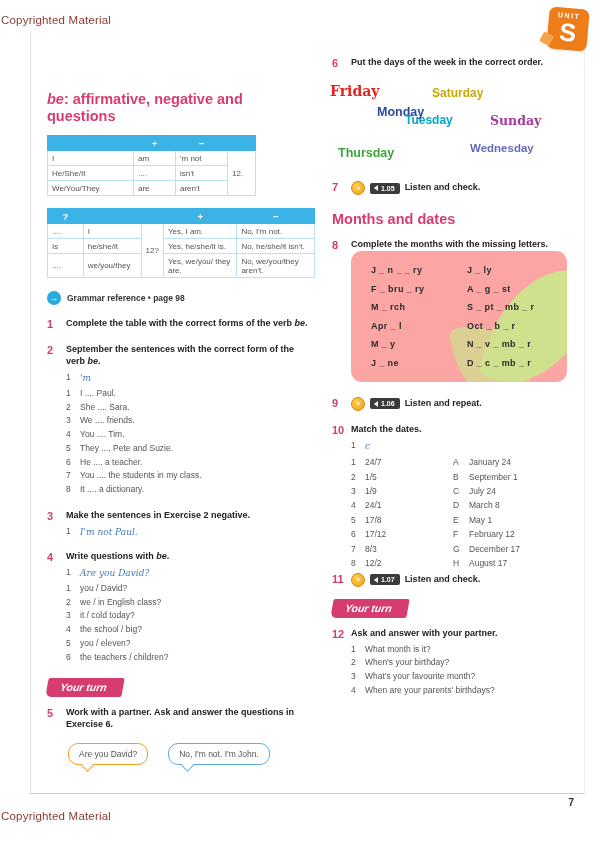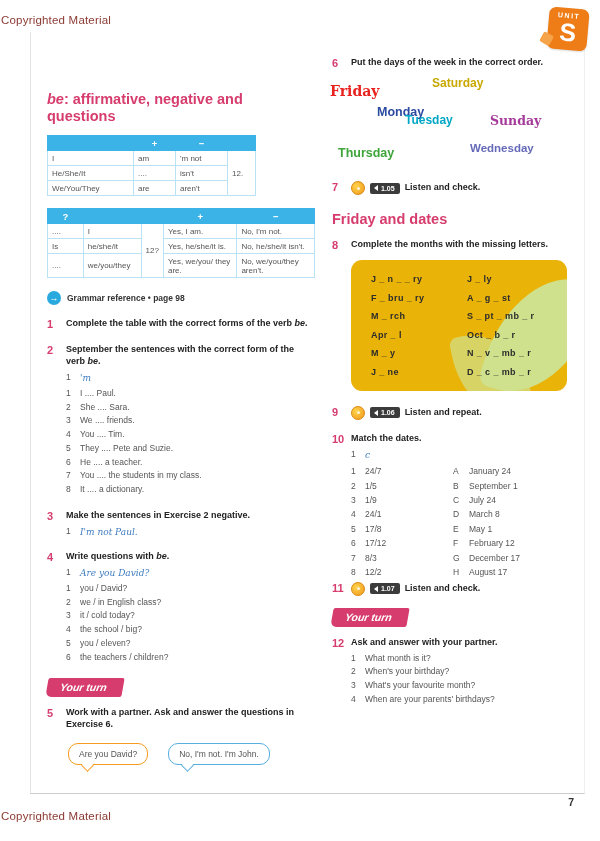--- a/index.html
+++ b/index.html
@@ -73,40 +73,40 @@
   .bubble::after { content:''; position:absolute; left:14px; bottom:-5.5px;
     width:8px; height:8px; background:#fff; transform:rotate(45deg);
     border-right:1.5px solid; border-bottom:1.5px solid; border-color:inherit; }
   .bubble.orange { border-color:#f59b20; }
   .bubble.blue   { border-color:#58aede; }
 
   
   .days { position:relative; height:102px; margin-top:5px; }
   .day { position:absolute; font-weight:bold; white-space:nowrap; }
   .day-0 { left:-2px;  top:8px;  font-size:14px; font-family:"DejaVu Serif", serif; }
-  .day-1 { left:100px; top:1px;  font-size:12px; }
+  .day-1 { left:100px; top:11px;  font-size:12px; }
   .day-2 { left:45px;  top:30px; font-size:12.5px; }
   .day-3 { left:158px; top:38px; font-size:12.5px; font-family:"DejaVu Serif", serif; }
   .day-4 { left:73px;  top:38px; font-size:12px; }
   .day-5 { left:138px; top:67px; font-size:11.5px; }
   .day-6 { left:6px;   top:71px; font-size:12.5px; }
 
   
   .audio-row { display:flex; align-items:center; gap:5px; }
   .audio-icon { width:14px; height:14px; border-radius:50%; flex:none;
     background:radial-gradient(circle at 35% 35%, #ffd34d, #f0991a); border:1px solid #d9880e; position:relative; }
   .audio-icon::after { content:''; position:absolute; left:4.5px; top:4.5px;
     width:3px; height:3px; border-radius:50%; background:#fff4d6; }
   .track-badge { background:#3b3b3b; color:#fff; font-size:7px; font-weight:bold;
     padding:2px 5px 2px 4px; border-radius:2px; display:flex; align-items:center; gap:3px; flex:none; }
   .speaker-tri { width:0; height:0; border-top:3px solid transparent;
     border-bottom:3px solid transparent; border-right:4px solid #fff; }
 
   
-  .months-box { margin-top:9px; width:216px; border-radius:11px; background:#eab308;
+  .months-box { width:216px; border-radius:11px; background:#fca5a5;
     position:relative; padding:14px 0 14px 20px; overflow:hidden; }
   .leaf { position:absolute; background:#cfe18c; }
   .leaf.l1 { right:-18px; top:10px; width:90px; height:130px;
     border-radius:80% 10% 80% 10%; transform:rotate(18deg); }
   .leaf.l2 { right:40px; bottom:-30px; width:70px; height:90px;
     border-radius:10% 80% 10% 80%; transform:rotate(-12deg); opacity:.7; }
   .months-grid { position:relative; display:grid; grid-template-columns:96px 1fr;
     row-gap:8.5px; font-weight:bold; font-size:9px; color:#2c2c2c; letter-spacing:.4px; }
 
   
@@ -352,21 +352,21 @@
           <span class="audio-icon"></span>
           <span class="track-badge">
               <span class="speaker-tri"></span>
               <span>1.05</span>
             </span>
           <span class="instr">Listen and check.</span>
         </div>
       </div>
     </div>
 
-    <div class="h1" style="margin-top:16px;">Friday and dates</div>
+    <div class="h1" style="margin-top:16px;">Months and dates</div>
 
     <div class="ex" style="margin-top:11px;">
       <div class="ex-num">8</div>
       <div class="ex-body">
         <p class="instr">Complete the months with the missing letters.</p>
         <div class="months-box">
           <div class="leaf l1"></div>
           <div class="leaf l2"></div>
           <div class="months-grid">
             <span>J _ n _ _ ry</span>

